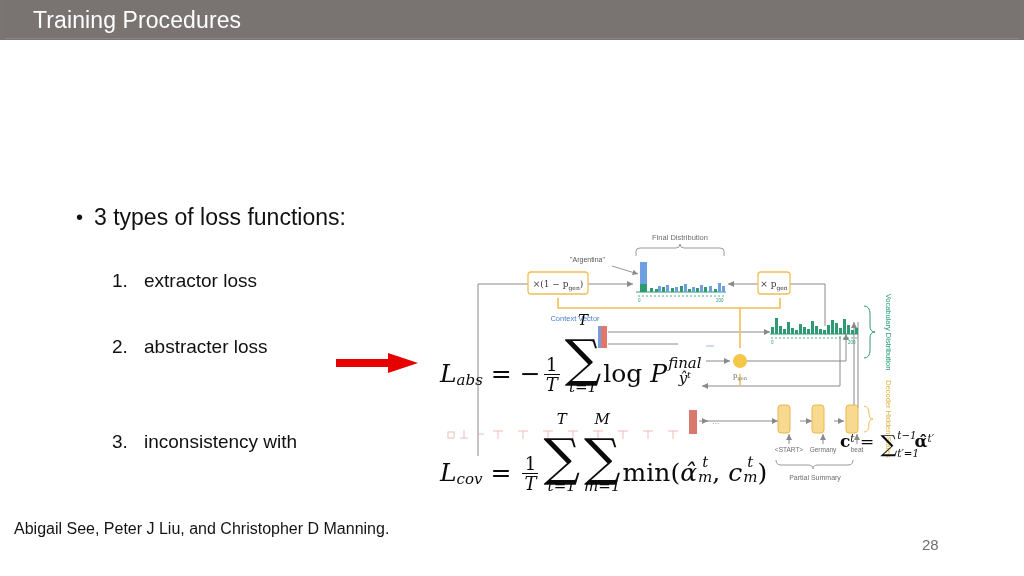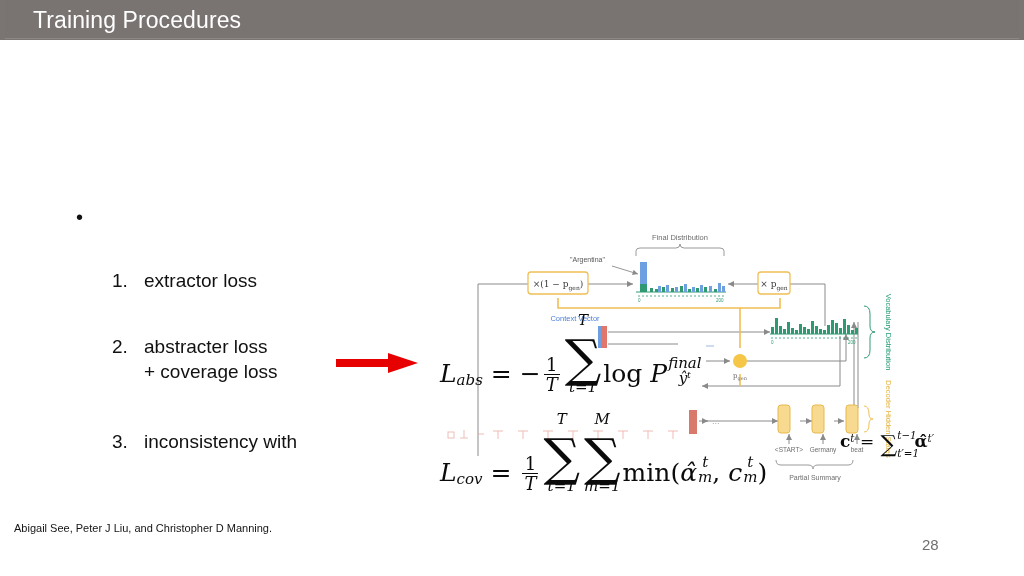--- a/index.html
+++ b/index.html
@@ -103,21 +103,21 @@
     top: 352px;
     width: 82px;
     height: 22px;
   }
 
   
   #citation {
     position: absolute;
     left: 14px;
     top: 518px;
-    font-size: 11px;
+    font-size: 16px;
     color: #141414;
     line-height: 21px;
   }
   #page-number {
     position: absolute;
     left: 922px;
     top: 536px;
     font-size: 15px;
     color: #6f6f6f;
     text-align: center;
@@ -224,34 +224,34 @@
 <div id="slide">
 
   <div id="title-bar" style="background: rgb(122, 116, 114);">
     <div id="title-bar-inner"></div>
     <div id="title-text">Training Procedures</div>
   </div>
 
   <div id="bullet-block">
     <div class="lead-row">
       <span class="lead-bullet">•</span>
+      <span class="lead-text">3 types of loss functions:</span>
     </div>
 
     <div class="numlist">
       <div class="num-item" id="num-item-1">
         <span class="idx">1.</span>
         <span class="body">
           <span>extractor loss</span>
         </span>
       </div>
       <div class="num-item" id="num-item-2">
         <span class="idx">2.</span>
         <span class="body">
           <span>abstracter loss</span>
-          <span class="l2">+ coverage loss</span>
         </span>
       </div>
       <div class="num-item" id="num-item-3">
         <span class="idx">3.</span>
         <span class="body">
           <span>inconsistency with</span>
         </span>
       </div>
     </div>
   </div>

